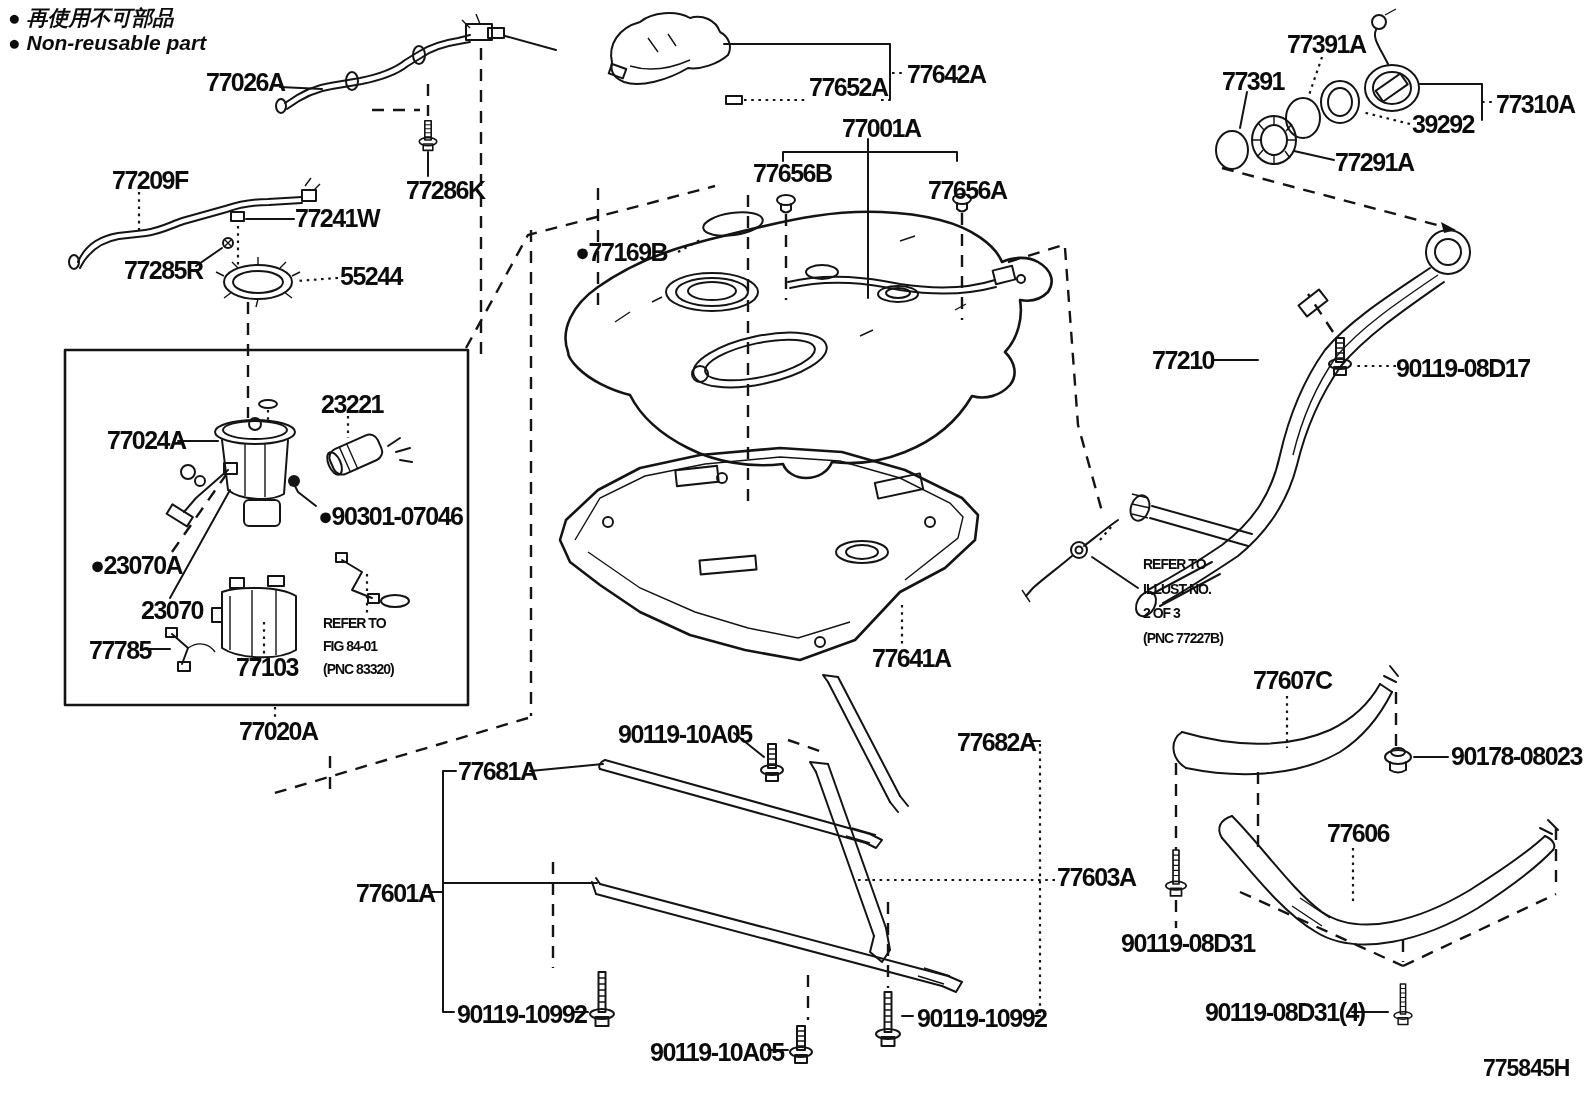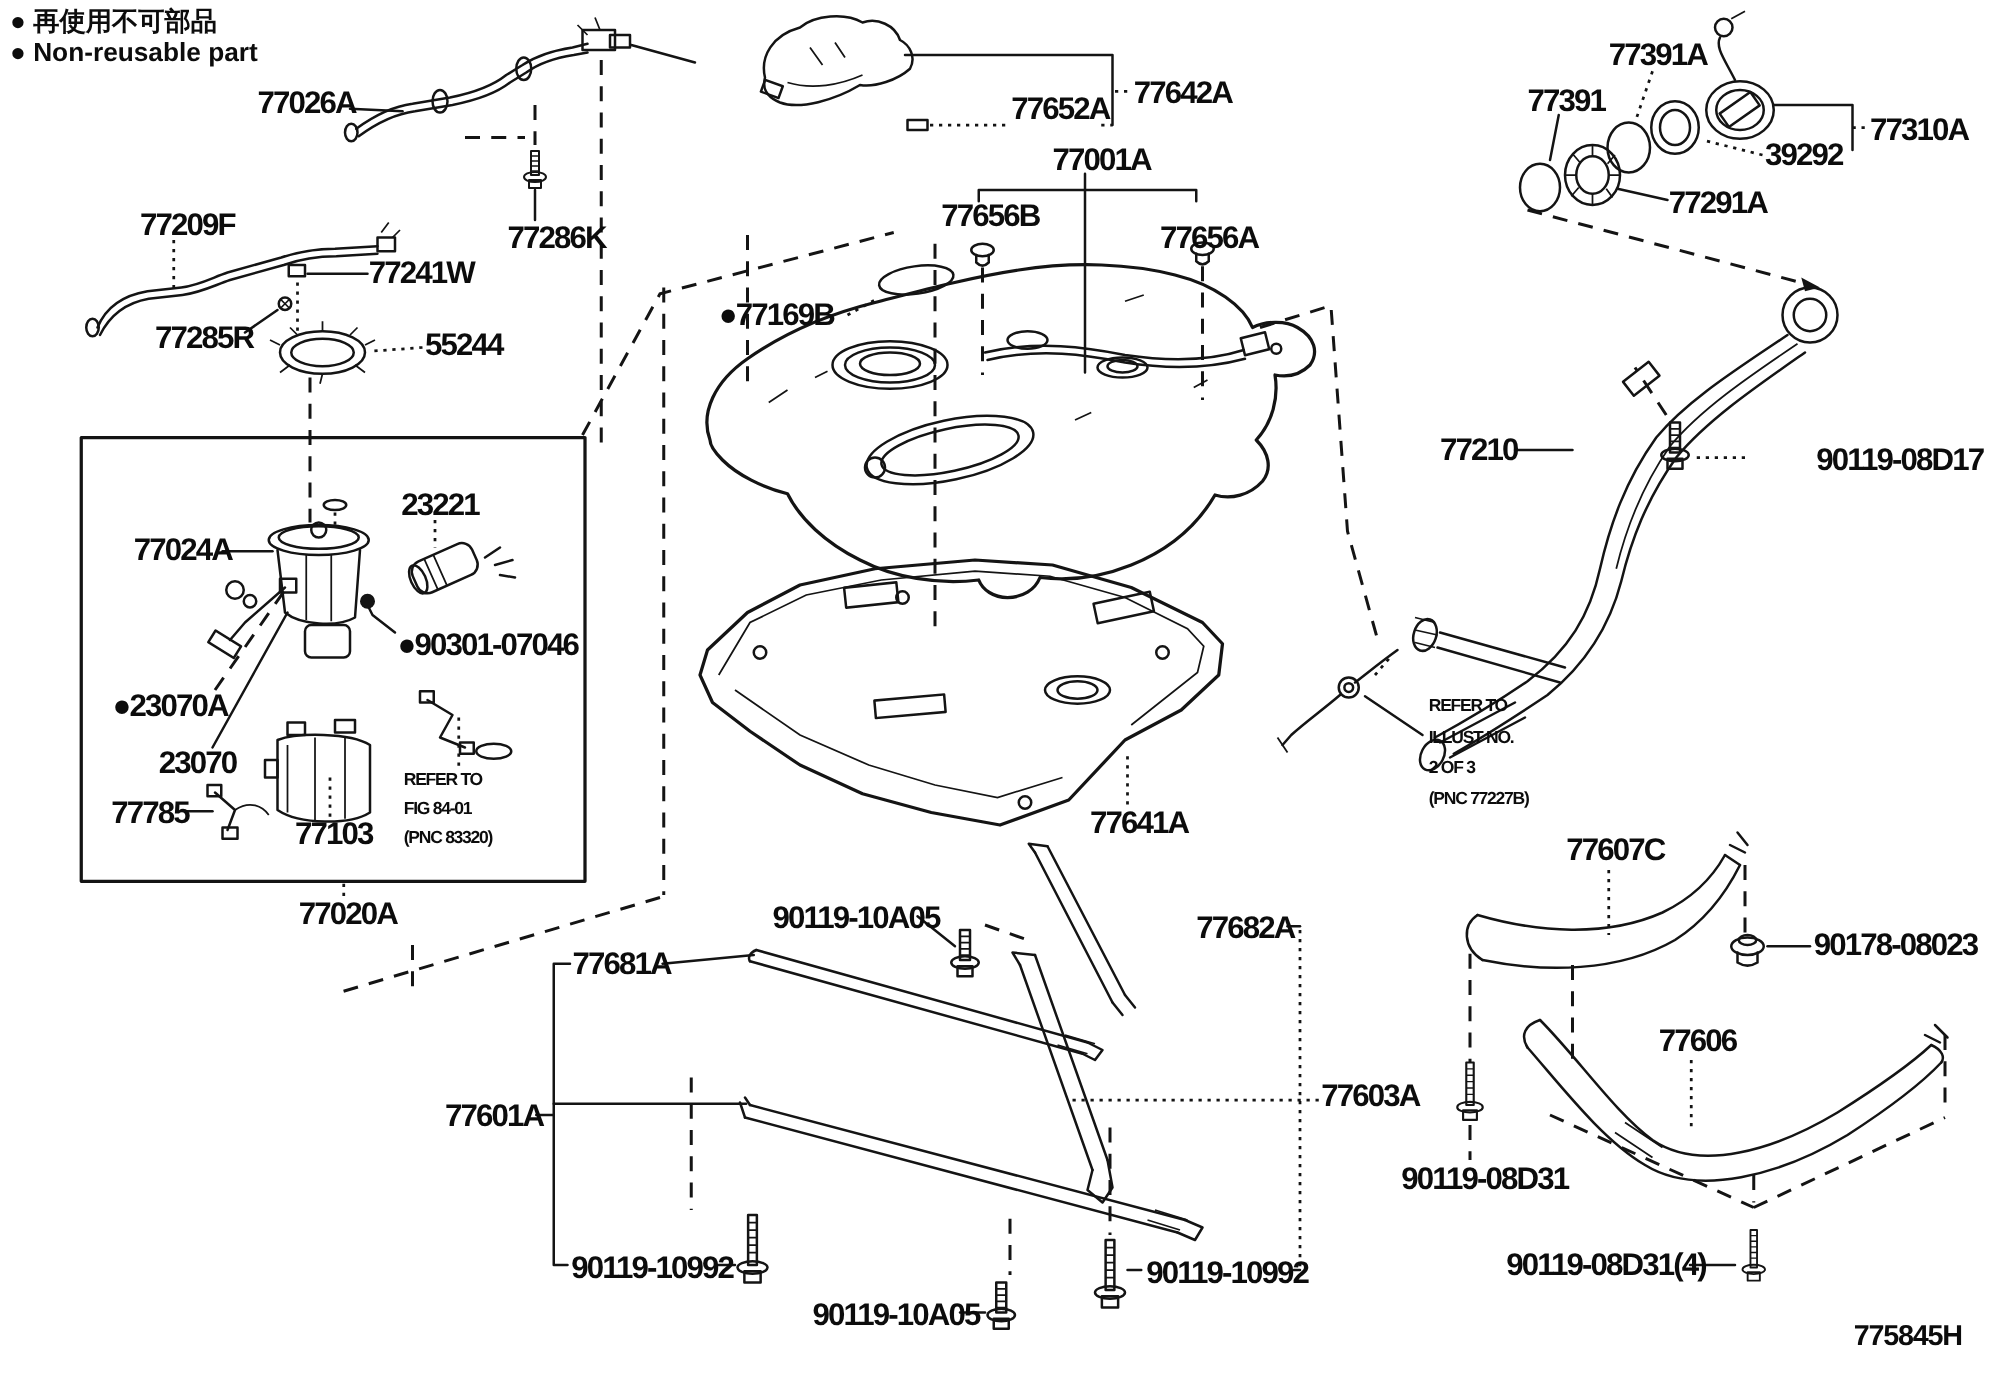--- a/index.html
+++ b/index.html
@@ -9,21 +9,21 @@
   #art *{vector-effect:none;}
   .ln{stroke:#141414;fill:none;stroke-width:2;stroke-linecap:round;stroke-linejoin:round;}
   .ln25{stroke:#141414;fill:none;stroke-width:2.6;stroke-linecap:round;stroke-linejoin:round;}
   .thin{stroke:#141414;fill:none;stroke-width:1.4;}
   .dash{stroke:#141414;fill:none;stroke-width:2.4;stroke-dasharray:12 9;stroke-linecap:butt;}
   .dot{stroke:#141414;fill:none;stroke-width:2.2;stroke-dasharray:2.6 4.6;stroke-linecap:butt;}
   .fil{fill:#141414;stroke:none;}
   .plabel{position:absolute;font-weight:bold;font-size:25px;line-height:1;
           letter-spacing:-1.5px;white-space:nowrap;color:#0c0c0c;}
   .legend{position:absolute;font-weight:bold;font-size:21px;line-height:1.15;
-          white-space:nowrap;color:#0c0c0c;}
+          white-space:nowrap;color:#0c0c0c;font-style:italic;}
   .note{position:absolute;font-weight:bold;font-size:14px;line-height:23px;
         letter-spacing:-1px;white-space:nowrap;color:#0c0c0c;}
   .code{position:absolute;font-weight:bold;font-size:23px;letter-spacing:-1px;color:#0c0c0c;text-align:center;}
 </style>
 </head>
 <body>
 
 <div id="stage">
 
   <svg id="art" width="1592" height="1099" viewBox="0 0 1592 1099">
@@ -354,37 +354,37 @@
   <div class="plabel" style="left:206px;top:70px">77026A</div>
   <div class="plabel" style="left:112px;top:168px">77209F</div>
   <div class="plabel" style="left:406px;top:178px">77286K</div>
   <div class="plabel" style="left:295px;top:206px">77241W</div>
   <div class="plabel" style="left:124px;top:258px">77285R</div>
   <div class="plabel" style="left:340px;top:264px">55244</div>
   <div class="plabel" style="left:107px;top:428px">77024A</div>
   <div class="plabel" style="left:321px;top:392px">23221</div>
   <div class="plabel" style="left:318px;top:504px">●90301-07046</div>
   <div class="plabel" style="left:90px;top:553px">●23070A</div>
-  <div class="plabel" style="left:127px;top:598px">23070</div>
+  <div class="plabel" style="left:141px;top:598px">23070</div>
   <div class="plabel" style="left:89px;top:638px">77785</div>
   <div class="plabel" style="left:236px;top:655px">77103</div>
   <div class="plabel" style="left:239px;top:719px">77020A</div>
   <div class="plabel" style="left:907px;top:62px">77642A</div>
   <div class="plabel" style="left:809px;top:75px">77652A</div>
   <div class="plabel" style="left:842px;top:116px">77001A</div>
   <div class="plabel" style="left:753px;top:161px">77656B</div>
   <div class="plabel" style="left:928px;top:178px">77656A</div>
   <div class="plabel" style="left:575px;top:240px">●77169B</div>
   <div class="plabel" style="left:1287px;top:32px">77391A</div>
   <div class="plabel" style="left:1222px;top:69px">77391</div>
   <div class="plabel" style="left:1496px;top:92px">77310A</div>
   <div class="plabel" style="left:1412px;top:112px">39292</div>
   <div class="plabel" style="left:1335px;top:150px">77291A</div>
   <div class="plabel" style="left:1152px;top:348px">77210</div>
-  <div class="plabel" style="left:1453px;top:356px">90119-08D17</div>
+  <div class="plabel" style="left:1396px;top:356px">90119-08D17</div>
   <div class="plabel" style="left:1253px;top:668px">77607C</div>
   <div class="plabel" style="left:1451px;top:744px">90178-08023</div>
   <div class="plabel" style="left:1327px;top:821px">77606</div>
   <div class="plabel" style="left:1121px;top:931px">90119-08D31</div>
   <div class="plabel" style="left:1205px;top:1000px">90119-08D31(4)</div>
   <div class="plabel" style="left:872px;top:646px">77641A</div>
   <div class="plabel" style="left:957px;top:730px">77682A</div>
   <div class="plabel" style="left:1057px;top:865px">77603A</div>
   <div class="plabel" style="left:458px;top:759px">77681A</div>
   <div class="plabel" style="left:356px;top:881px">77601A</div>

